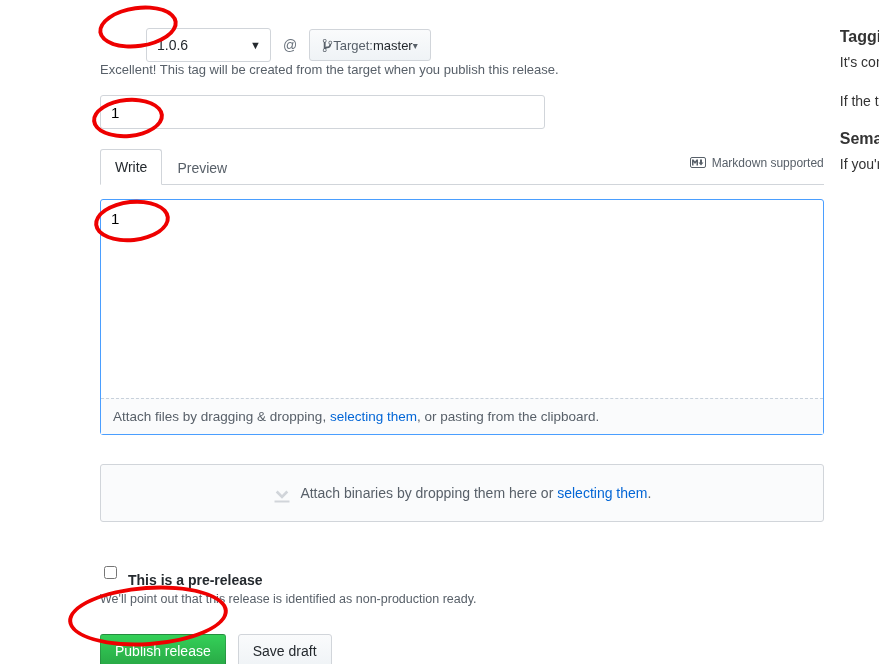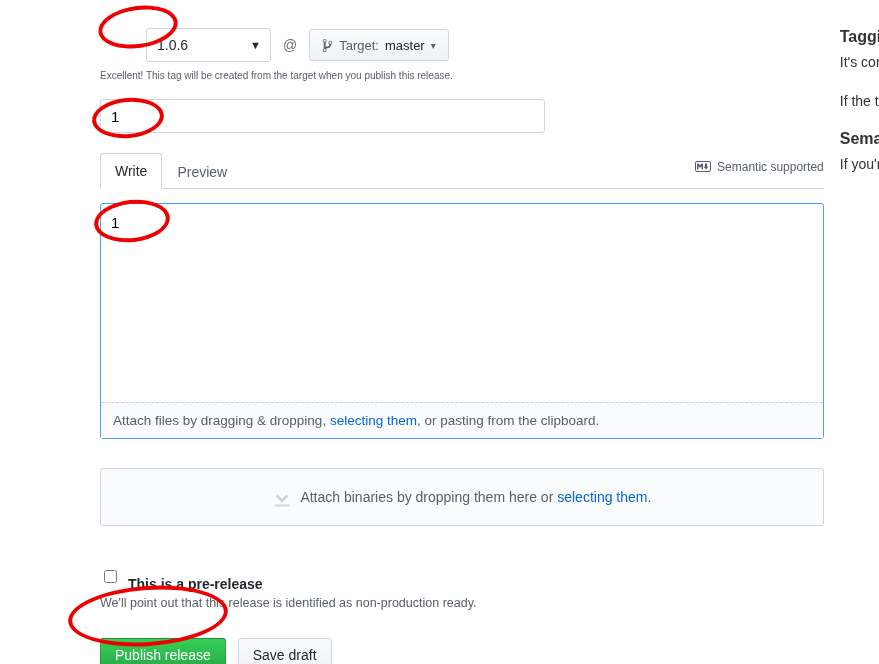--- a/index.html
+++ b/index.html
@@ -55,36 +55,35 @@
     position: absolute;
     right: 10px;
     color: #24292e;
     font-size: 11px;
     pointer-events: none;
   }
   .at-sym { color: #6a737d; font-size: 14px; padding: 0 4px; }
   .target-btn {
     display: flex;
     align-items: center;
-    gap: 6px;
     height: 32px;
     padding: 0 12px;
     border: 1px solid #d1d5da;
     border-radius: 3px;
     background: linear-gradient(#fafbfc, #eff3f6);
     font-size: 13px;
     cursor: pointer;
   }
   .target-btn .caret { font-size: 10px; color: #586069; }
   .target-btn .label { color: #586069; }
   .target-btn .branch { color: #24292e; font-weight: 400; }
   .target-btn svg { fill: #586069; }
   .hint {
-    margin: 8px 0 18px 0;
-    font-size: 10px;
+    margin: 0 0 18px 0;
+    font-size: 13px;
     color: #586069;
   }
 
   .title-input {
     width: 445px;
     height: 34px;
     padding: 6px 10px;
     border: 1px solid #d1d5da;
     border-radius: 3px;
     font-size: 15px;
@@ -245,21 +244,21 @@
     <input class="title-input" value="1" style="">
 
     <div class="tabs-row">
       <div class="tab active">Write</div>
       <div class="tab">Preview</div>
       <div class="tabs-right">
         <svg width="16" height="11" viewBox="0 0 16 11">
             <rect x="0.5" y="0.5" width="15" height="10" rx="1.5" fill="none" stroke="#586069"></rect>
             <path d="M2 8.5V2.5h1.5l1.5 2 1.5-2H8v6H6.5V5l-1.5 2-1.5-2v3.5H2zm9 0L8.5 5.5h1.5V2.5h2v3h1.5L11 8.5z"></path>
           </svg>
-        <span>Semantic supported</span>
+        <span>Markdown supported</span>
       </div>
     </div>
 
     <div class="editor-wrap">
       <textarea class="editor-textarea" style="">1</textarea>
       <div class="attach-row">
         <span>Attach files by dragging &amp; dropping, </span><a href="#">selecting them</a><span>, or pasting from the clipboard.</span>
       </div>
     </div>
 

